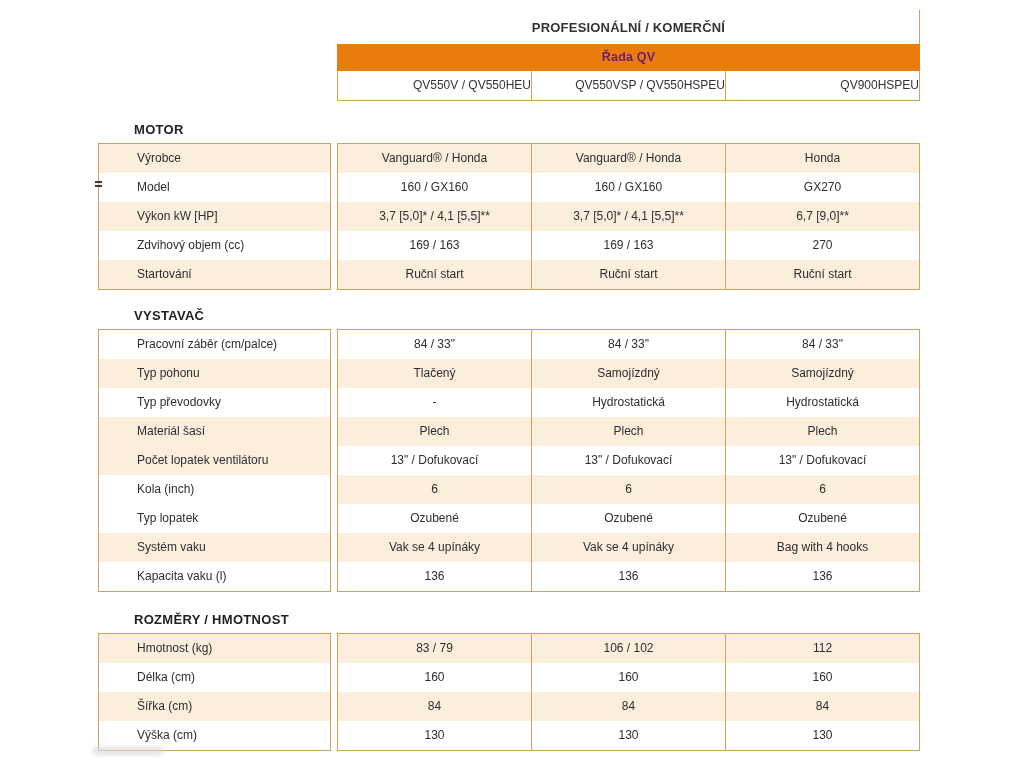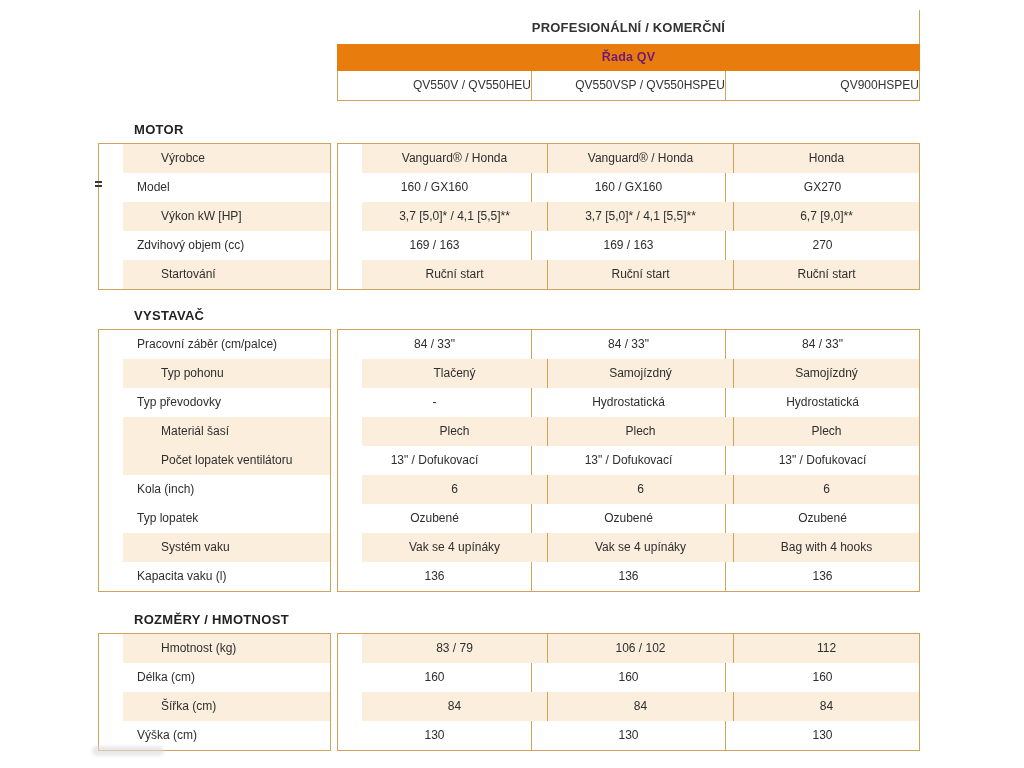--- a/index.html
+++ b/index.html
@@ -61,21 +61,21 @@
   .lrow {
     height:29px; line-height:29px; padding-left:38px;
     font-size:12px; white-space:nowrap; overflow:hidden;
   }
   .vrow { height:29px; display:flex;align-items:flex-end; }
   .vcell {
     flex:1; text-align:center; line-height:29px; font-size:12px;
     white-space:nowrap; overflow:hidden;
   }
   .vcell + .vcell { border-left:1px solid var(--border-tan, #cfa35c); }
-  .shade { background:var(--row-shade, #fbeedd);margin-left:24px; }
+  .shade { background:var(--row-shade, #fbeedd); }
 
   
   .stray-mark {
     position:absolute; left:95px; top:181px; width:7px; height:6px;
     border-top:2px solid #3a3a3a; border-bottom:2px solid #3a3a3a;
     box-sizing:border-box;
   }
   .smudge {
     position:absolute; left:92px; top:746px; width:72px; height:10px;
     background:#dcdcdc; opacity:.6; border-radius:5px; filter:blur(1.5px);

